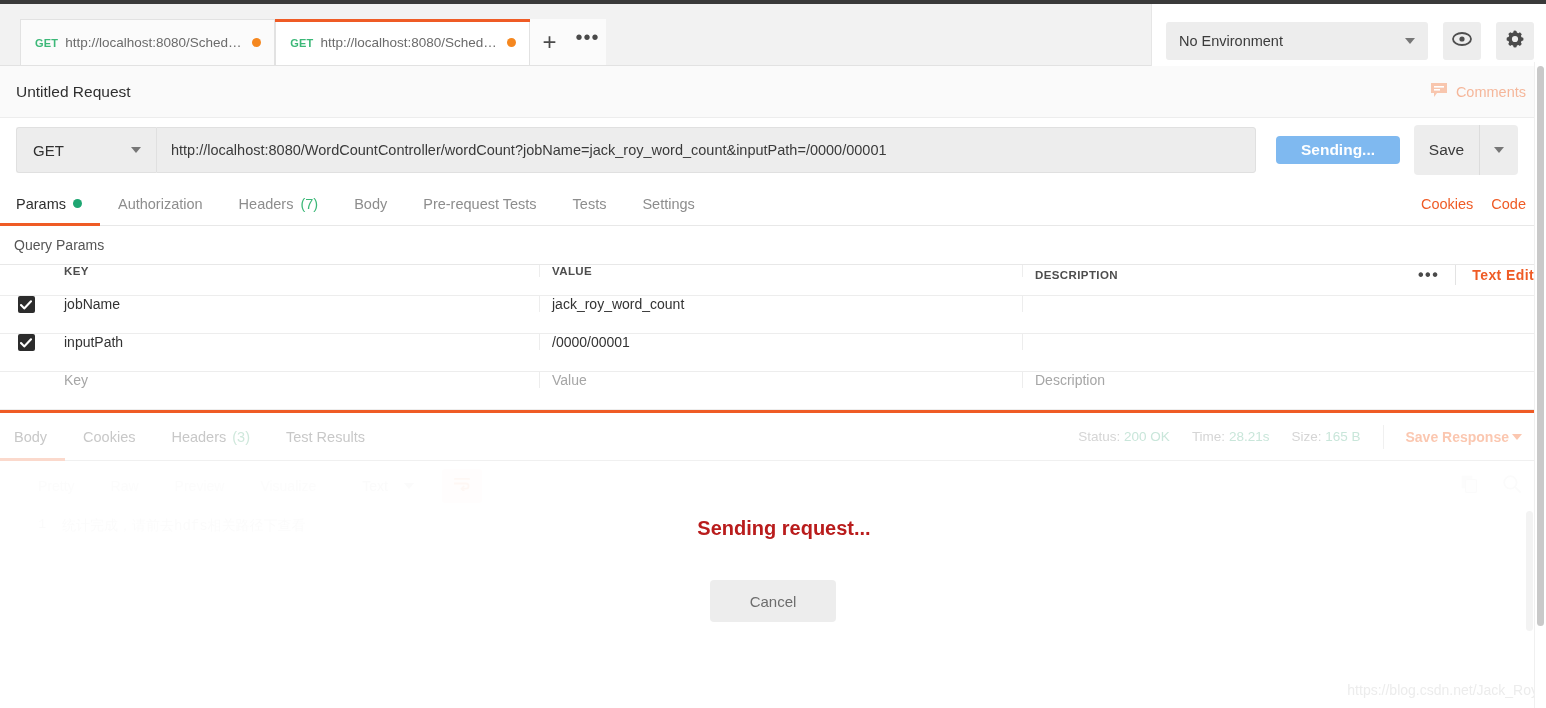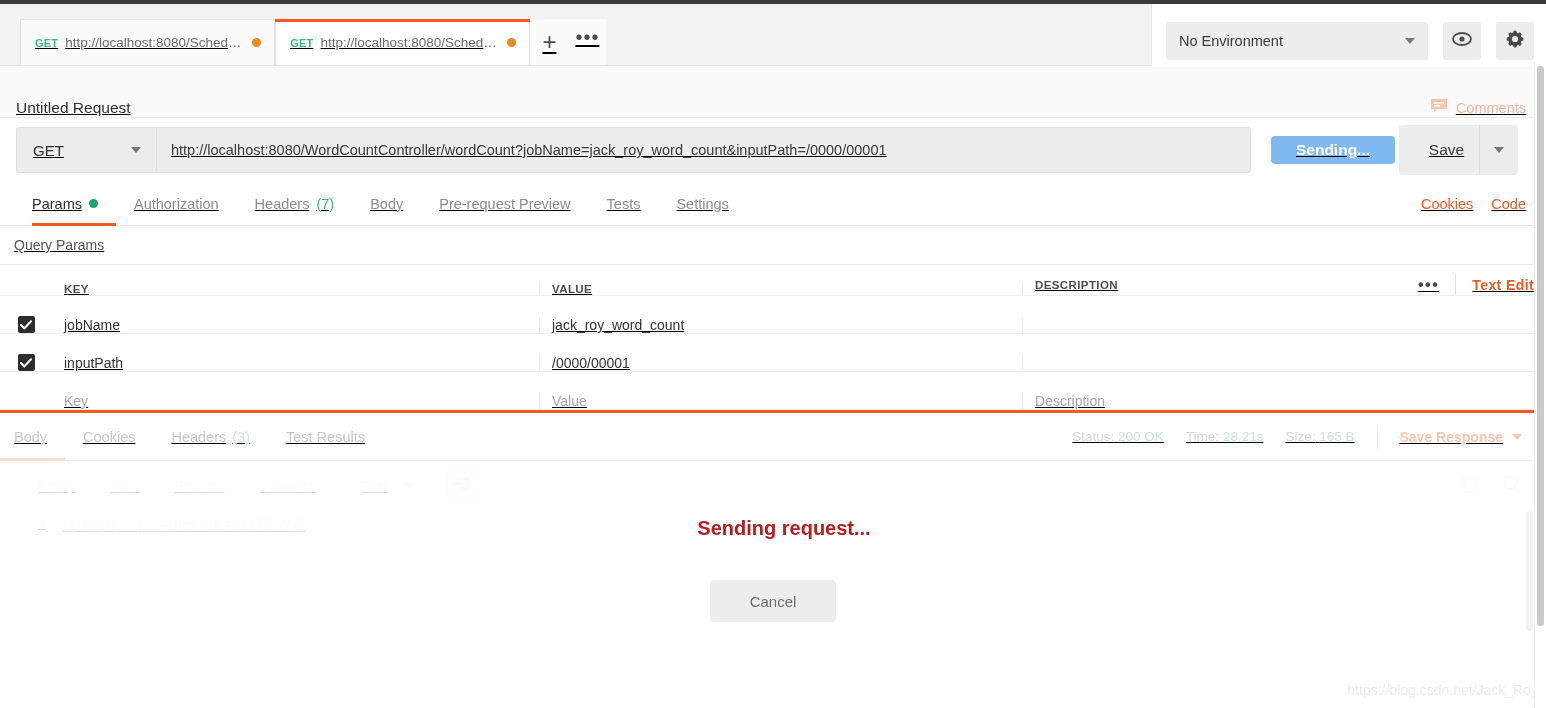--- a/index.html
+++ b/index.html
@@ -8,21 +8,20 @@
     font-family: "Liberation Sans", sans-serif;
     background: #ffffff;
     overflow: hidden;
   }
   .app {
     position: relative;
     width: 1546px; height: 708px;
     background: #ffffff;
     display: flex;
     flex-direction: column;
-    text-decoration: underline;
   }
 
   
   .topline { height: 4px; background: #3a3a3a; width: 100%; flex: 0 0 4px; }
 
   
   .tabbar {
     height: 62px;
     flex: 0 0 62px;
     display: flex;
@@ -91,21 +90,21 @@
   .icon-btn {
     width: 38px; height: 38px; border-radius: 3px;
     background: #ededed;
     display: flex; align-items: center; justify-content: center;
     cursor: pointer;
   }
 
   
   .title-row {
     height: 52px; flex: 0 0 52px;
-    display: flex; align-items: flex-end; justify-content: space-between;
+    display: flex; align-items: center; justify-content: space-between;
     padding: 0 20px 0 16px;
     background: #fafafa;
     border-bottom: 1px solid #ededed;
   }
   .req-title { font-size: 15.5px; color: #2f2f2f; }
   .comments {
     display: flex; align-items: center; gap: 8px;
     color: #f5b79b; font-size: 14.5px; cursor: pointer;
   }
 
@@ -142,25 +141,24 @@
   .send-btn {
     margin-left: 20px;
     width: 124px; height: 28px;
     background: #7fb9f0;
     border-radius: 4px;
     display: flex; align-items: center; justify-content: center;
     color: #ffffff; font-size: 15.5px; font-weight: bold;
     cursor: default;
   }
   .save-group {
-    margin-left: 4px;
+    margin-left: 14px;
     display: flex; height: 50px;
     border-radius: 4px; overflow: hidden;
     background: #ededed;
-    padding-left: 15px;
   }
   .save-btn {
     width: 66px; display: flex; align-items: center; justify-content: center;
     font-size: 15.5px; color: #3a3a3a; cursor: pointer;
     border-right: 1px solid #dcdcdc;
   }
   .save-caret { width: 38px; display: flex; align-items: center; justify-content: center; cursor: pointer; }
 
   
   .req-tabs {
@@ -170,40 +168,40 @@
     padding: 0 20px 0 0;
     background: #ffffff;
   }
   .req-tabs-left { display: flex; align-items: stretch; }
   .rtab {
     display: flex; align-items: center; gap: 7px;
     padding: 0 18px;
     font-size: 14.5px; color: #8d8d8d;
     cursor: pointer; position: relative;
   }
-  .rtab:first-child { padding-left: 0; margin-left: 32px; }
+  .rtab:first-child { padding-left: 16px; }
   .rtab.active { color: #2f2f2f; }
   .rtab.active::after {
     content: ""; position: absolute; left: 0; right: 0; bottom: -1px;
     height: 3px; background: #ef5b25;
   }
   .green-dot { width: 9px; height: 9px; border-radius: 50%; background: #1ea672; }
   .count-green { color: #3cb878; }
   .req-tabs-right { display: flex; align-items: center; gap: 18px; }
   .orange-link { color: #ef5b25; font-size: 14.5px; cursor: pointer; }
 
   
   .qp-label {
     height: 38px; flex: 0 0 38px;
     display: flex; align-items: center;
     padding-left: 14px;
     font-size: 14px; color: #555;
   }
   .params-table { width: 100%; border-top: 1px solid #e8e8e8; }
-  .ptr { display: flex; height: 38px; border-bottom: 1px solid #ededed; align-items: flex-end; }
+  .ptr { display: flex; height: 38px; border-bottom: 1px solid #ededed; align-items: flex-start; }
   .ptr.header { height: 31px; background: #ffffff; }
   .pcell { display: flex; align-items: center; border-right: 1px solid #ededed; padding: 0 12px; font-size: 14px; color: #333; }
   .c-check { width: 52px; justify-content: center; border-right: none; }
   .c-key { width: 488px; }
   .c-val { width: 483px; }
   .c-desc { flex: 1 1 auto; border-right: none; justify-content: space-between; }
   .ptr.header .pcell { font-size: 11.5px; font-weight: bold; color: #4d4d4d; letter-spacing: .4px; }
   .ph { color: #a6a6a6; }
   .chk {
     width: 17px; height: 17px; border-radius: 2px;
@@ -240,21 +238,21 @@
   .restab:first-child { padding-left: 14px; }
   .restab.active::after {
     content: ""; position: absolute; left: 0; right: 0; bottom: -1px;
     height: 3px; background: #fbd9cc;
   }
   .restab .cnt { color: #cfe8dc; }
   .resp-meta { display: flex; align-items: center; gap: 22px; font-size: 13.5px; }
   .meta-item { color: #d5d5d5; }
   .meta-item .v { color: #c9e6da; }
   .save-resp {
-    display: flex; align-items: center; gap: 9px;
+    display: flex; align-items: center; gap: 3px;
     color: #fbc7b0; font-size: 14px; font-weight: bold; cursor: pointer;
     padding-left: 22px; border-left: 1px solid #f0f0f0; height: 24px;
   }
   .caret-pale { width: 0; height: 0; border-left: 5px solid transparent; border-right: 5px solid transparent; border-top: 6px solid #fbc7b0; }
 
   
   .body-toolbar {
     height: 50px;
     display: flex; align-items: center; justify-content: space-between;
     padding: 0 24px 0 20px;
@@ -412,21 +410,21 @@
         <span>Authorization</span>
       </div>
       <div class="rtab">
         <span>Headers</span>
         <span class="count-green">(7)</span>
       </div>
       <div class="rtab">
         <span>Body</span>
       </div>
       <div class="rtab">
-        <span>Pre-request Preview</span>
+        <span>Pre-request Tests</span>
       </div>
       <div class="rtab">
         <span>Tests</span>
       </div>
       <div class="rtab">
         <span>Settings</span>
       </div>
     </div>
     <div class="req-tabs-right">
       <span class="orange-link">Cookies</span>

